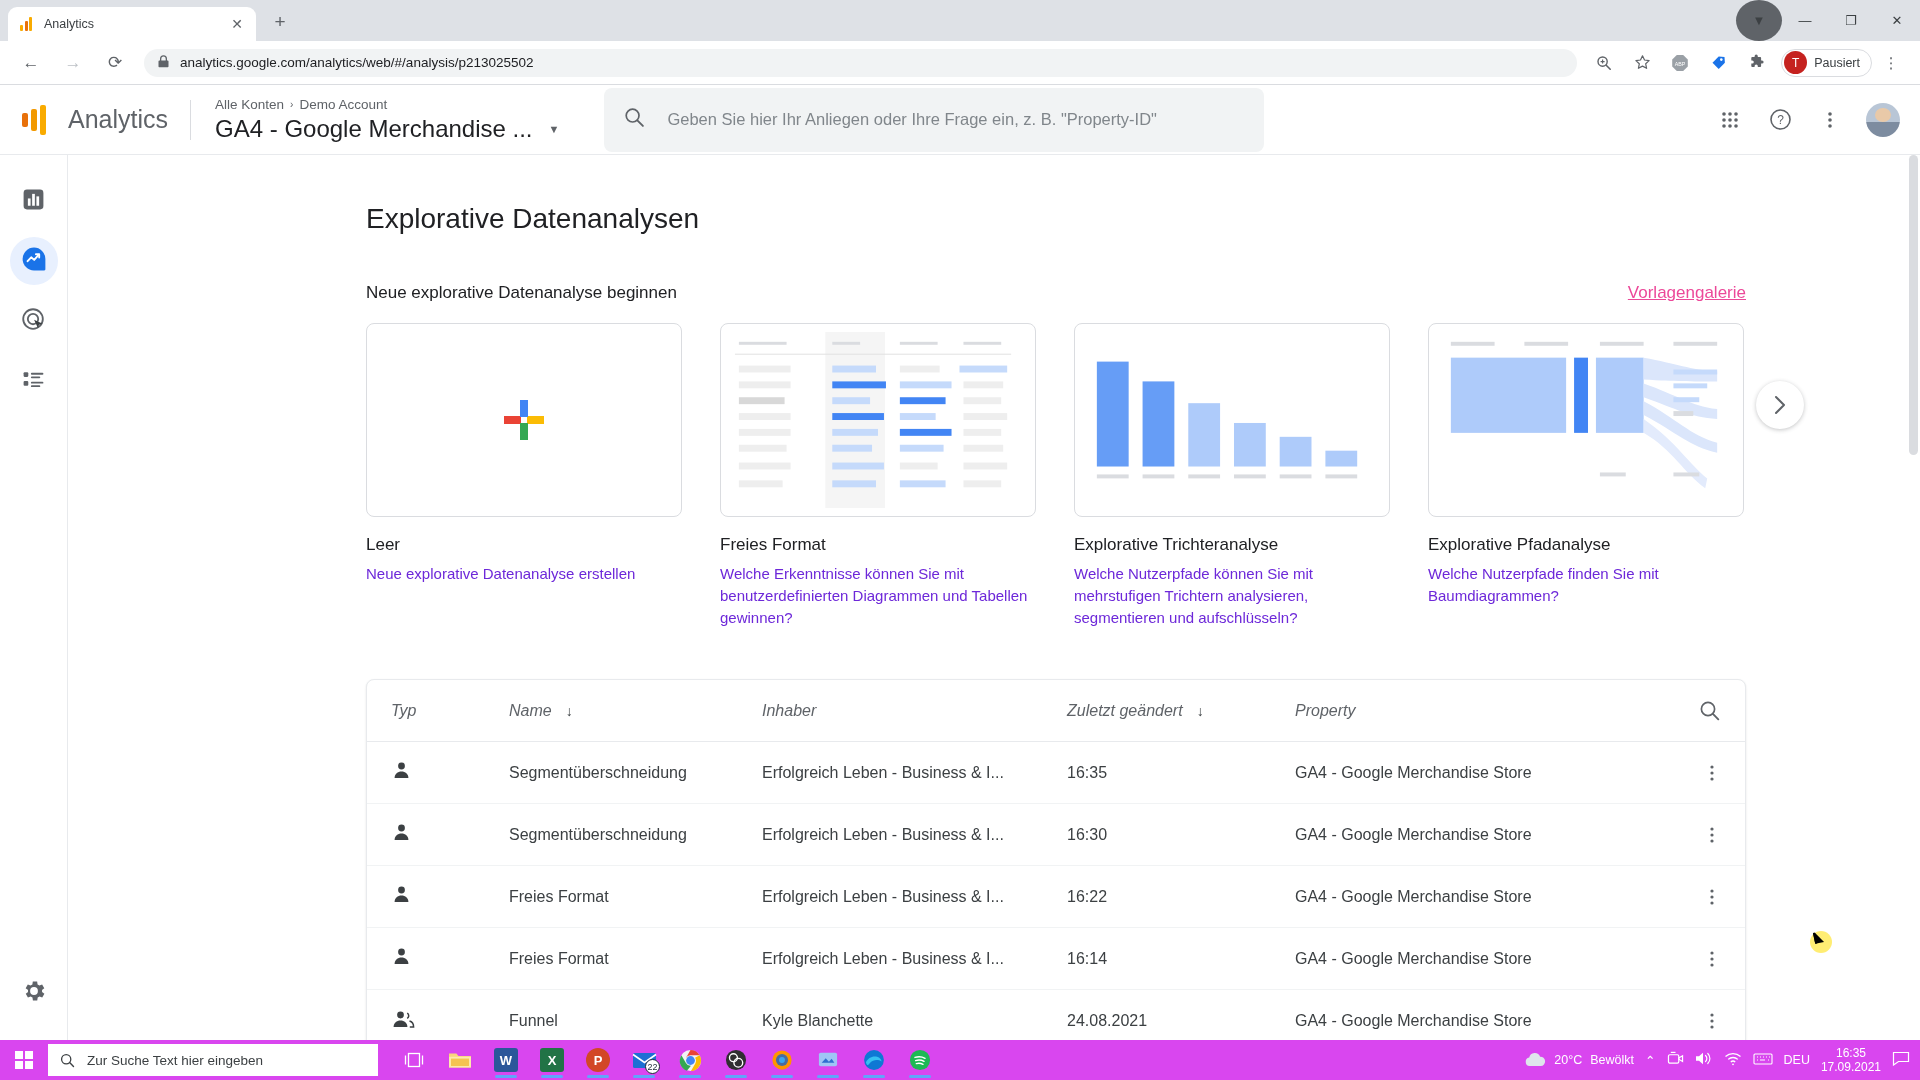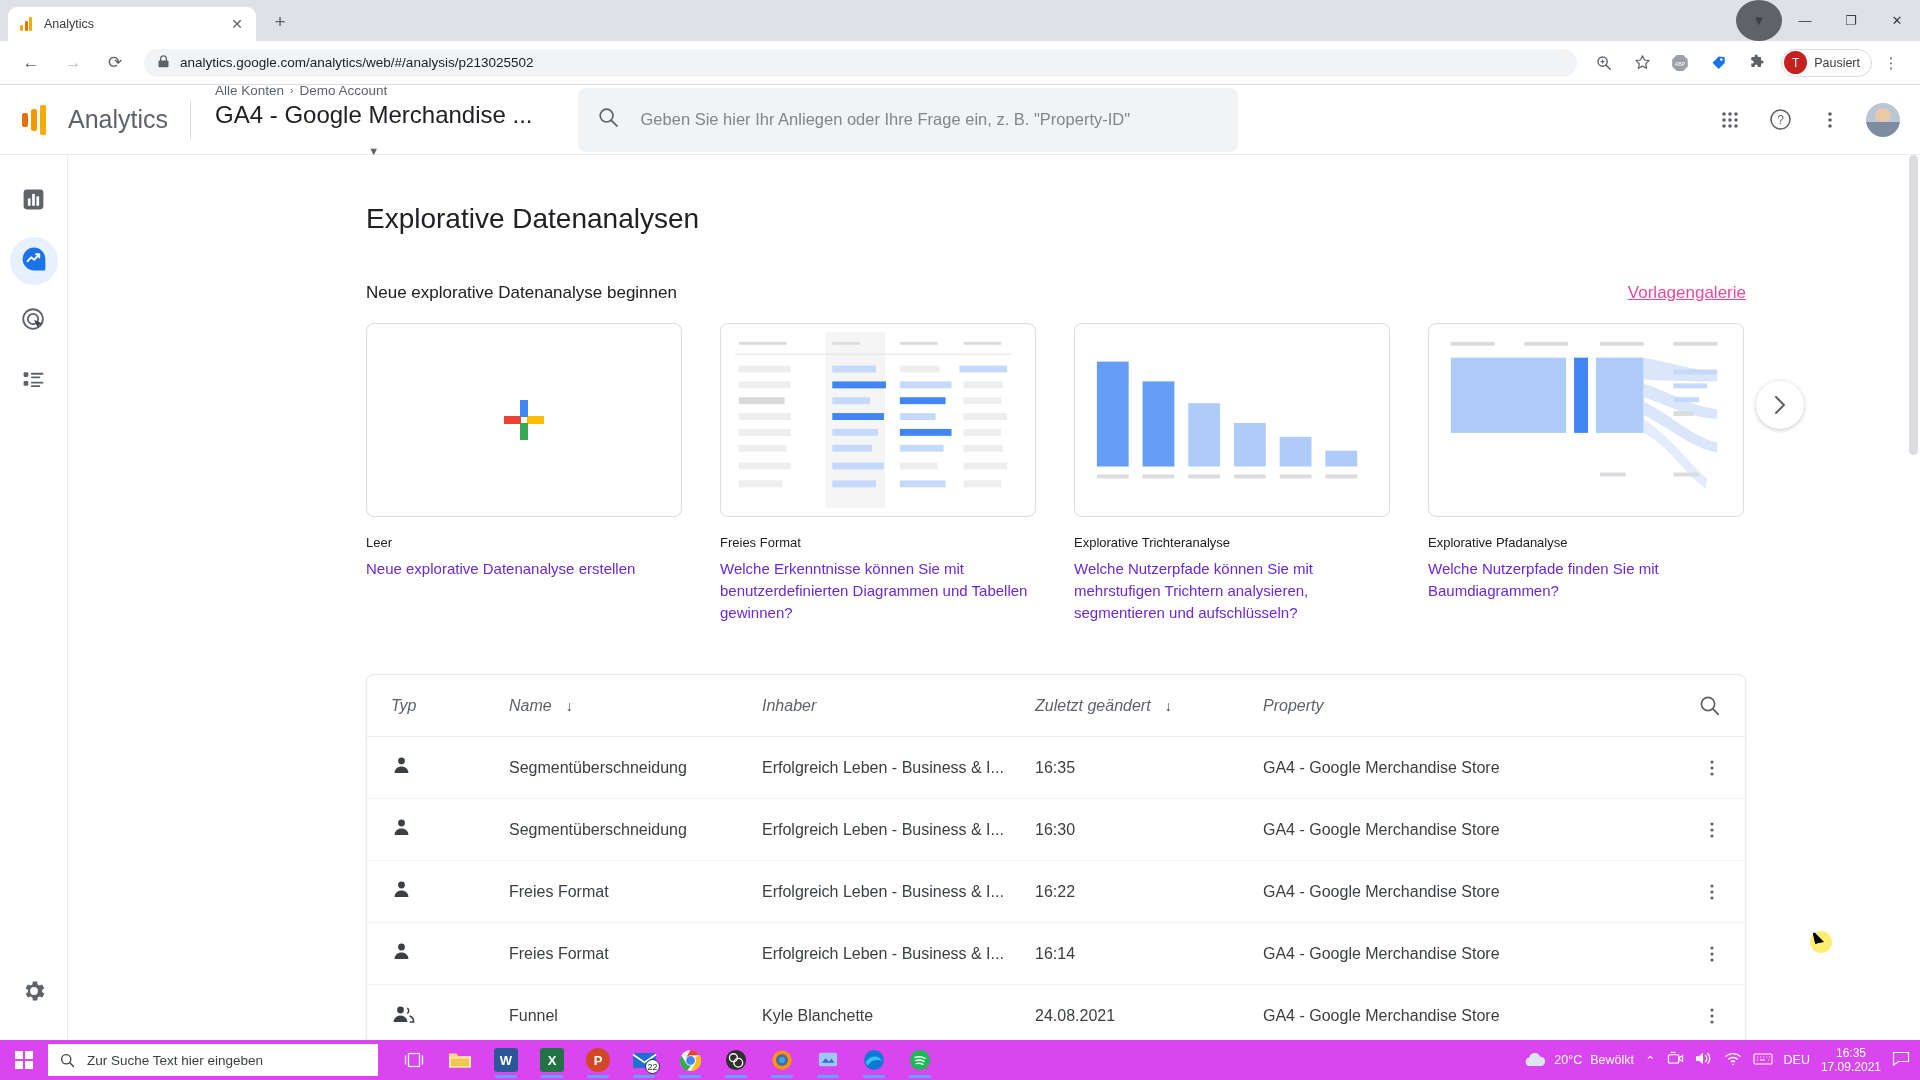--- a/index.html
+++ b/index.html
@@ -66,21 +66,21 @@
     height: 70px; background: #fff; display: flex; align-items: center;
     border-bottom: 1px solid #e8eaed;
   }
   .ga-logo { width: 68px; display: flex; align-items: center; justify-content: center; }
   .ga-logo i { display: inline-block; width: 6px; border-radius: 2px; margin: 0 1.5px; vertical-align: bottom; }
   .ga-brand { font-size: 25px; color: #5f6368; font-weight: 400; padding-right: 22px; }
   .ga-divider { width: 1px; height: 40px; background: #dadce0; }
   .ga-prop { padding-left: 24px; display: flex; flex-direction: column; justify-content: center; }
   .ga-crumb { font-size: 13.5px; color: #5f6368; display: flex; align-items: center; gap: 6px; }
   .ga-crumb .chev { font-size: 10px; }
-  .ga-prop-row { display: flex; align-items: center; gap: 16px; margin-top: 3px; flex-direction: column; }
+  .ga-prop-row { display: flex; align-items: center; gap: 16px; margin-top: 3px; }
   .ga-prop-name { font-size: 24px; color: #202124; }
   .ga-prop-caret { font-size: 11px; color: #5f6368; }
   .ga-search {
     flex: 0 0 auto; width: 660px; height: 64px; background: #f1f3f4; border-radius: 8px;
     display: flex; align-items: center; padding: 8px 20px; margin-left: 45px;
   }
   .ga-search .mag { font-size: 20px; color: #5f6368; margin-right: 22px; }
   .ga-search input {
     border: 0; background: transparent; outline: none; width: 100%;
     font-size: 16.5px; color: #202124; font-family: "Liberation Sans", sans-serif;
@@ -121,21 +121,21 @@
     height: 194px; border: 1px solid #dadce0; border-radius: 8px; background: #fff;
     position: relative; overflow: hidden;
   }
   .plus { position: absolute; left: 50%; top: 50%; transform: translate(-50%,-50%); width: 40px; height: 40px; }
   .plus i { position: absolute; }
   .plus .h1 { left: 0; top: 16px; width: 17px; height: 8px; background: #ea4335; }
   .plus .h2 { right: 0; top: 16px; width: 17px; height: 8px; background: #fbbc04; }
   .plus .v1 { left: 16px; top: 0; width: 8px; height: 17px; background: #4285f4; }
   .plus .v2 { left: 16px; bottom: 0; width: 8px; height: 17px; background: #34a853; }
 
-  .card-title { font-size: 13px; color: #202124; margin-top: 18px; }
+  .card-title { font-size: 17px; color: #202124; margin-top: 18px; }
   .card-desc { font-size: 15px; color: #6d28d9; margin-top: 8px; line-height: 22px; }
 
   .carousel-next {
     position: absolute; right: -38px; top: 58px; width: 48px; height: 48px; border-radius: 50%;
     background: #fff; box-shadow: 0 1px 4px rgba(60,64,67,.3); display: flex;
     align-items: center; justify-content: center; font-size: 17px; color: #5f6368; z-index: 5;
   }
 
   
   .tbl { margin-top: 50px; width: 1380px; border: 1px solid #e8eaed; border-radius: 8px;
@@ -143,21 +143,21 @@
   .thead { display: flex; align-items: center; height: 62px; padding: 0 24px;
            border-bottom: 1px solid #e8eaed; }
   .th { font-size: 16px; color: #5f6368; display: flex; align-items: center; gap: 14px; font-style: italic; }
   .th .arrow { font-size: 14px; color: #3c4043; }
   .trow { display: flex; align-items: center; height: 62px; padding: 0 24px;
           border-bottom: 1px solid #f1f3f4; }
   .trow:last-child { border-bottom: none; }
   .c-typ { width: 118px; flex: 0 0 auto; }
   .c-name { width: 253px; flex: 0 0 auto; }
   .c-owner { width: 273px; flex: 0 0 auto; }
-  .c-mod { width: 228px; flex: 0 0 auto; }
+  .c-mod { width: 228px; flex: 0 0 auto; margin-left: 32px; }
   .c-prop { flex: 1; }
   .c-act { width: 40px; flex: 0 0 auto; display: flex; justify-content: flex-end; }
   .cell { font-size: 16px; color: #3c4043; }
   .cell.trunc { white-space: nowrap; overflow: hidden; text-overflow: ellipsis; max-width: 268px; }
   .kebab { font-size: 19px; color: #5f6368; letter-spacing: 0; line-height: 6px; text-align: center; }
 
   .cursor { position: absolute; left: 1742px; top: 776px; width: 22px; height: 22px;
             border-radius: 50%; background: rgba(255,222,0,.55); }
   .cursor::after { content: "";
     position: absolute; left: 4px; top: 1px;

